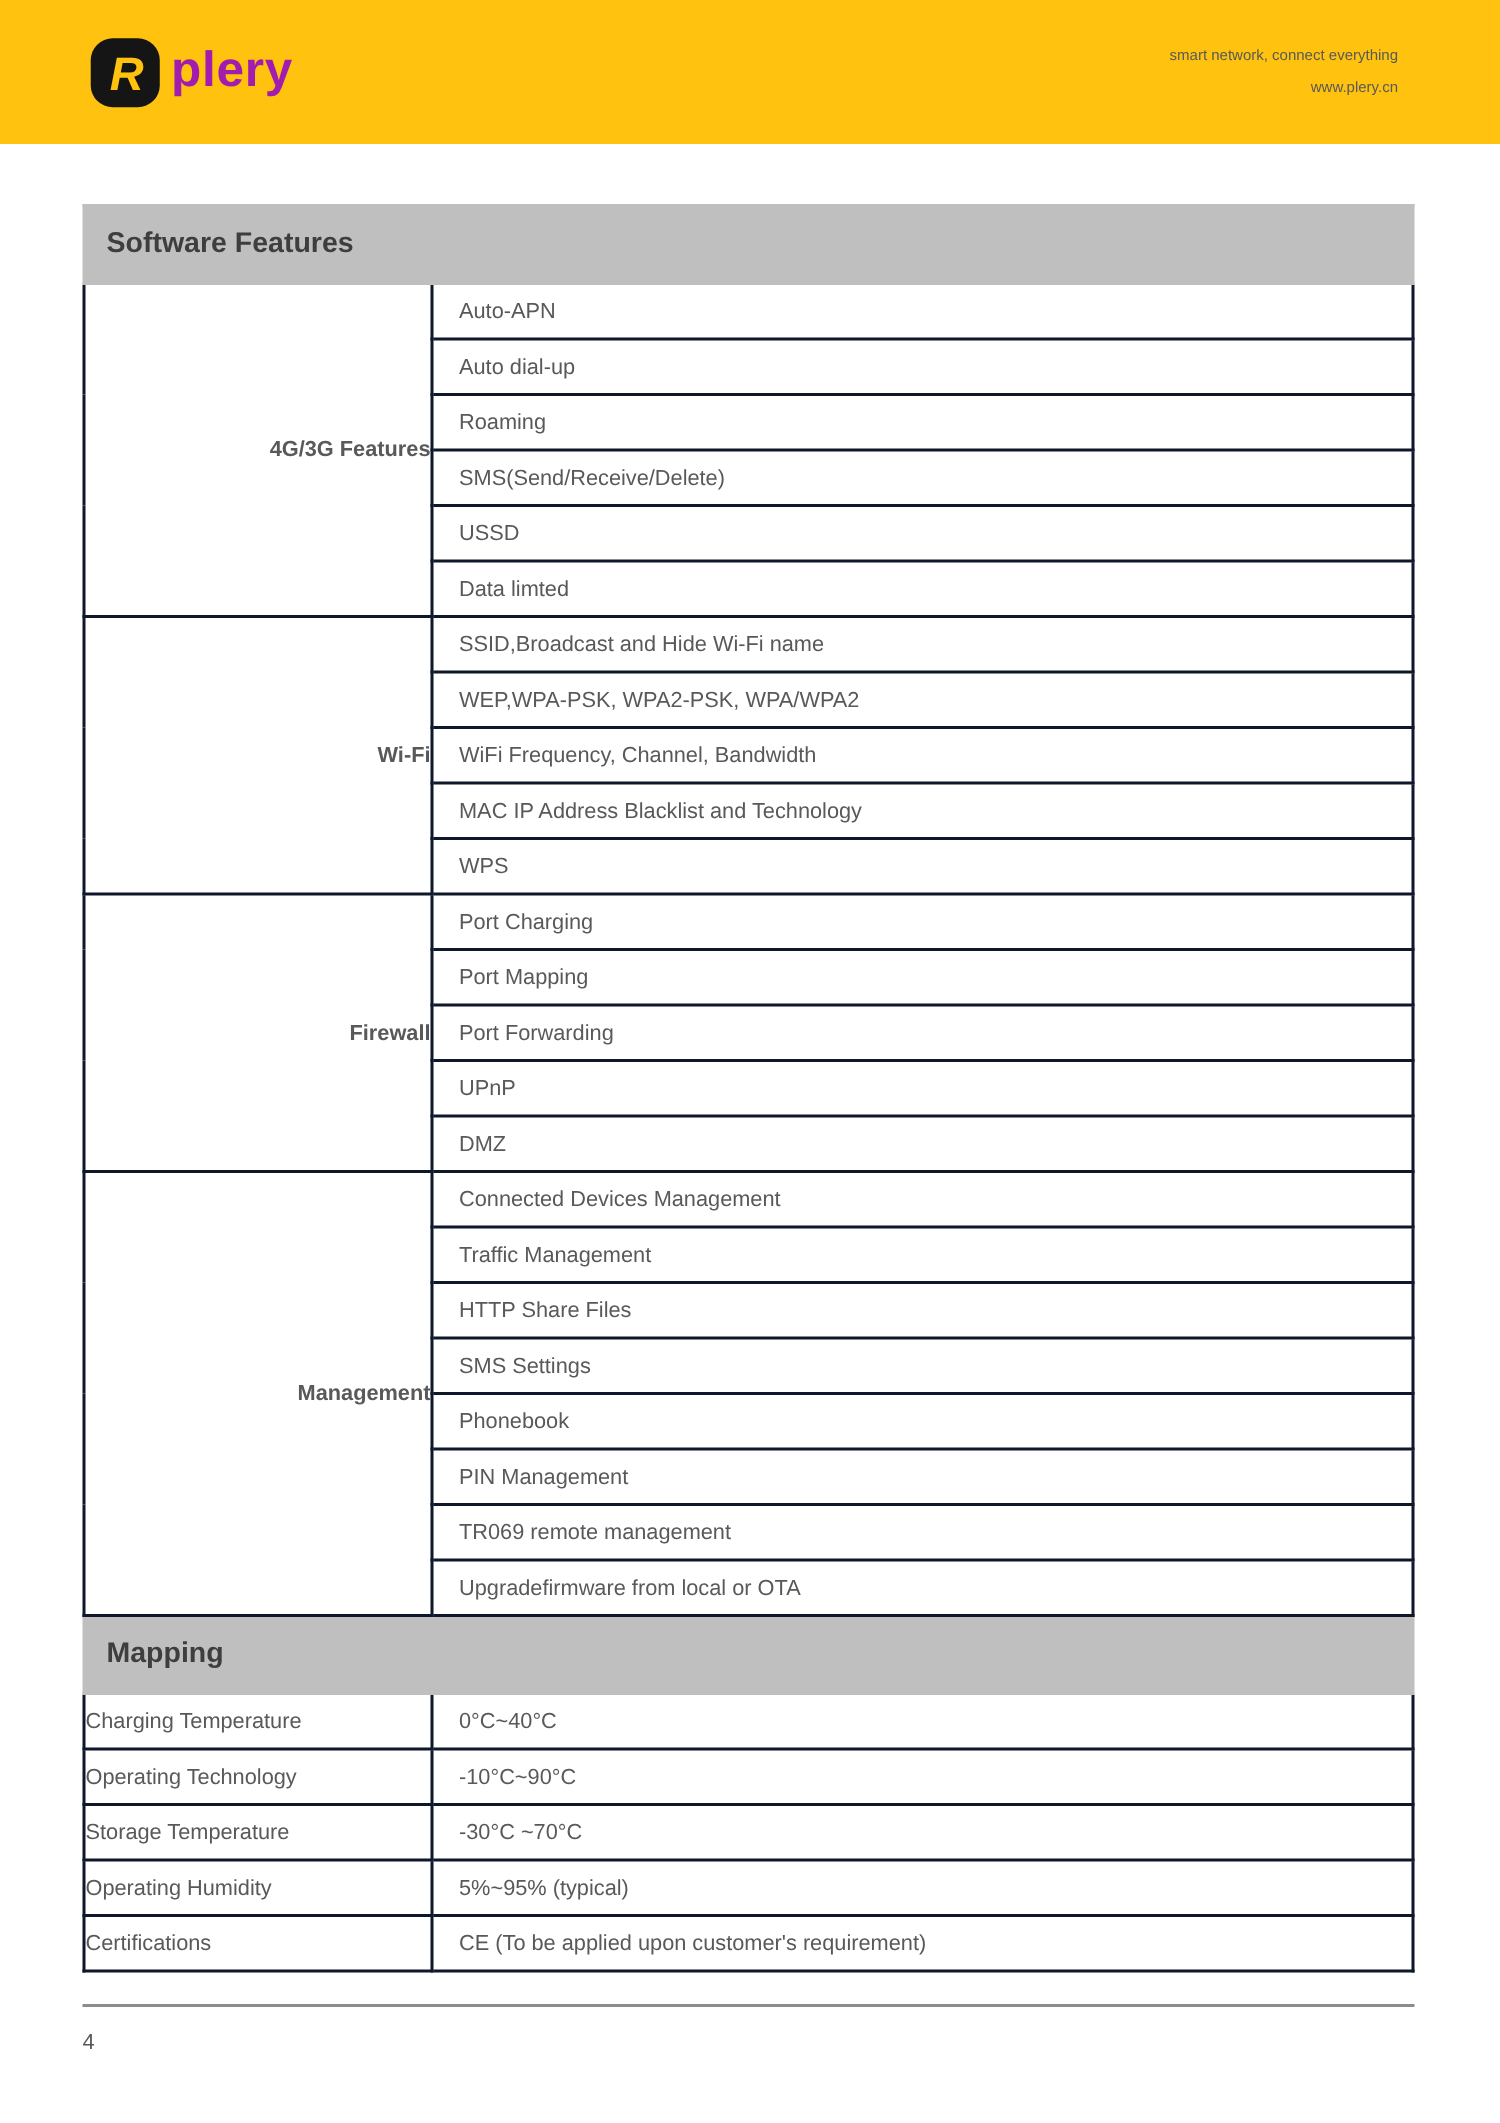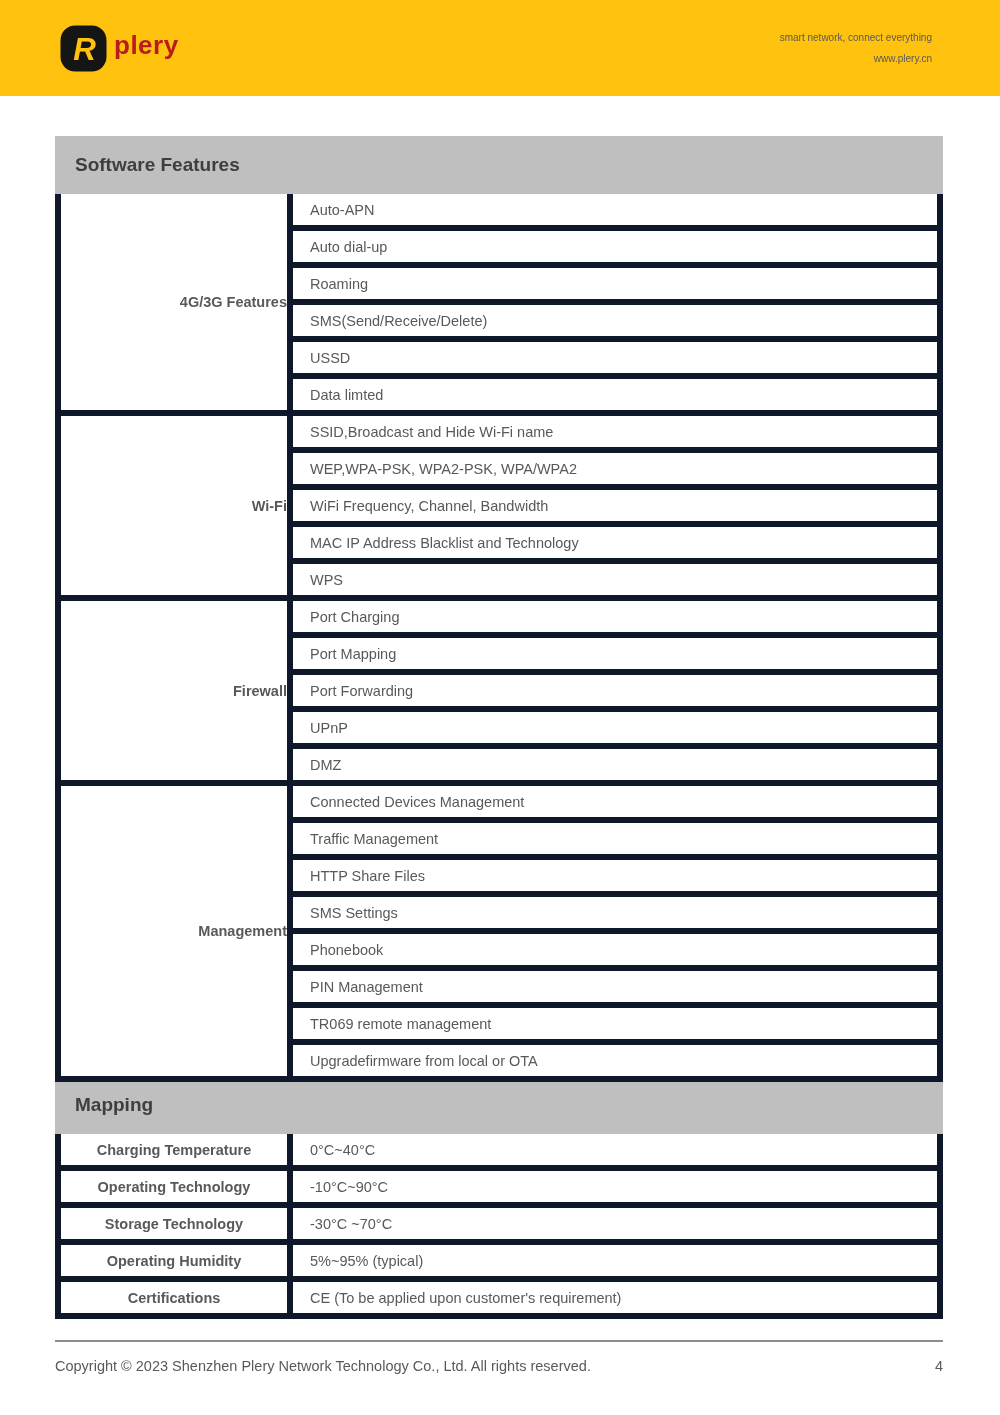--- a/index.html
+++ b/index.html
@@ -17,43 +17,43 @@
     height: 96px;
     background: #FFC20E;
     display: flex;
     align-items: center;
     justify-content: space-between;
     padding: 0 68px 0 60px;
   }
   .logo { display: flex; align-items: center; gap: 7px; }
   .logo-badge { width: 47px; height: 47px; display: block; }
   .brand-word {
-    font-size: 26px;
+    font-size: 33px;
     font-weight: bold;
-    color: #b91c1c;
+    color: #a21caf;
     letter-spacing: 0.5px;
     line-height: 1;
     padding-bottom: 6px;
   }
   .banner-right {
     text-align: right;
     font-size: 10px;
     line-height: 21px;
     color: #595959;
   }
 
   
   .content { padding: 40px 57px 0 55px; }
   table.spec {
     width: 100%;
     border-collapse: collapse;
     table-layout: fixed;
   }
   table.spec td {
-    border: 6px solid #0f172a;
+    border: 2px solid #0f172a;
     font-size: 14.5px;
     color: #595959;
     vertical-align: middle;
   }
   col.c-left  { width: 232px; }
   tr.band td {
     background: #BFBFBF;
     border-color: #BFBFBF;
     color: #3E3E3E;
     font-size: 19px;
@@ -66,22 +66,22 @@
     text-align: right;
     font-weight: bold;
     color: #404040;
   }
   td.feat, td.val {
     height: 37px;
     padding-left: 17px;
   }
   td.olabel {
     height: 37px;
-    text-align: center;
-    font-weight: bold;
+    text-align: left;
+    font-weight: normal;
     color: #404040;
   }
 
   
   .footer { padding: 0 57px 0 55px; }
   .footer-rule {
     margin-top: 21px;
     height: 2px;
     background: #8C8C8C;
   }
@@ -208,34 +208,33 @@
 
     <tr>
       <td class="olabel">Charging Temperature</td>
       <td class="val">0°C~40°C</td>
     </tr>
     <tr>
       <td class="olabel">Operating Technology</td>
       <td class="val">-10°C~90°C</td>
     </tr>
     <tr>
-      <td class="olabel">Storage Technology</td>
+      <td class="olabel">Storage Temperature</td>
       <td class="val">-30°C ~70°C</td>
     </tr>
     <tr>
       <td class="olabel">Operating Humidity</td>
       <td class="val">5%~95% (typical)</td>
     </tr>
     <tr>
       <td class="olabel">Certifications</td>
       <td class="val">CE (To be applied upon customer's requirement)</td>
     </tr>
   </tbody>
     </table>
 </div>
 
 <div class="footer">
   <div class="footer-rule"></div>
   <div class="footer-row">
-    <span>Copyright © 2023 Shenzhen Plery Network Technology Co., Ltd. All rights reserved.</span>
     <span>4</span>
   </div>
 </div>
 
 </body></html>

